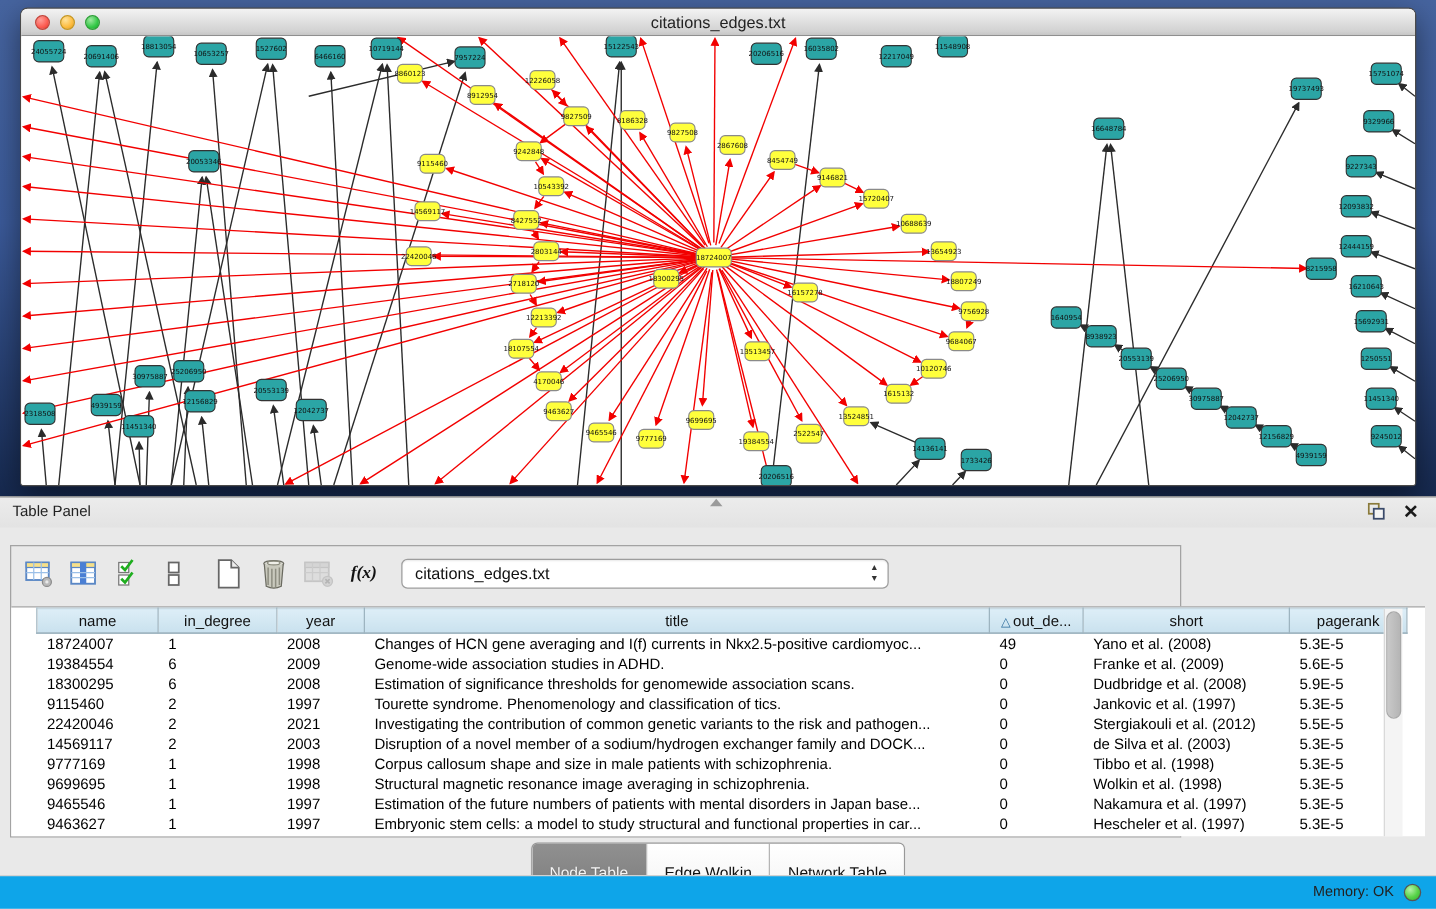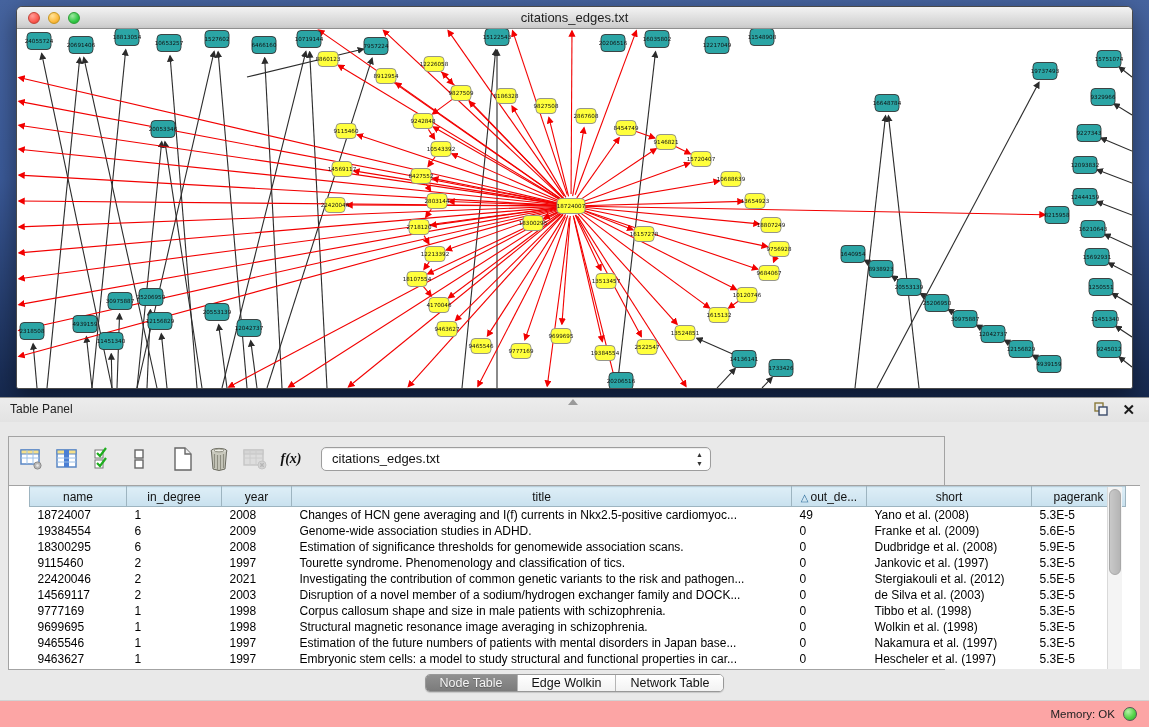--- a/index.html
+++ b/index.html
@@ -67,29 +67,29 @@
   .vscroll { position:absolute; right:18px; top:1px; width:15px; height:182px;
     background:#f4f4f4; border-left:1px solid #d9d9d9; }
   .vthumb { position:absolute; left:1px; top:2px; width:12px; height:86px; border-radius:7px;
     background:linear-gradient(90deg,#c9c9c9,#b5b5b5); border:1px solid #a8a8a8; }
 
   
   .segwrap { position:absolute; left:0; right:0; top:252px; display:flex; justify-content:center; }
   .seg { display:flex; border:1px solid #989898; border-radius:5px; overflow:hidden;
     background:#fff; box-shadow:0 1px 1px rgba(0,0,0,.15); }
   .seg button { border:none; background:linear-gradient(180deg,#ffffff,#f2f2f2);
-    font-size:12.5px; padding:1px 14px; color:#111; border-right:1px solid #b5b5b5;
+    font-size:12.5px; padding:16px 14px; color:#111; border-right:1px solid #b5b5b5;
     font-family:"Liberation Sans", sans-serif; }
   .seg button:last-child { border-right:none; }
   .seg button.sel { background:linear-gradient(180deg,#909090,#7b7b7b);
     color:#f5f5f5; text-shadow:0 1px 1px rgba(0,0,0,.3); }
 
   
   .statusbar { position:absolute; left:0; top:700px; width:1149px; height:27px;
-    background:#fca5a5; border-top:1px solid #d2d2d2; }
+    background:#0ea5e9; border-top:1px solid #d2d2d2; }
   .mem { position:absolute; right:34px; top:7px; font-size:11.5px; color:#222; }
   .memdot { position:absolute; right:12px; top:6px; width:14px; height:14px; border-radius:50%;
     background:radial-gradient(circle at 35% 30%,#b6f2a8,#57d348 55%,#2fae2f);
     border:1px solid #565656; }
 </style>
 </head>
 <body>
 
 <div class="mdi">
   <div class="netwin">

